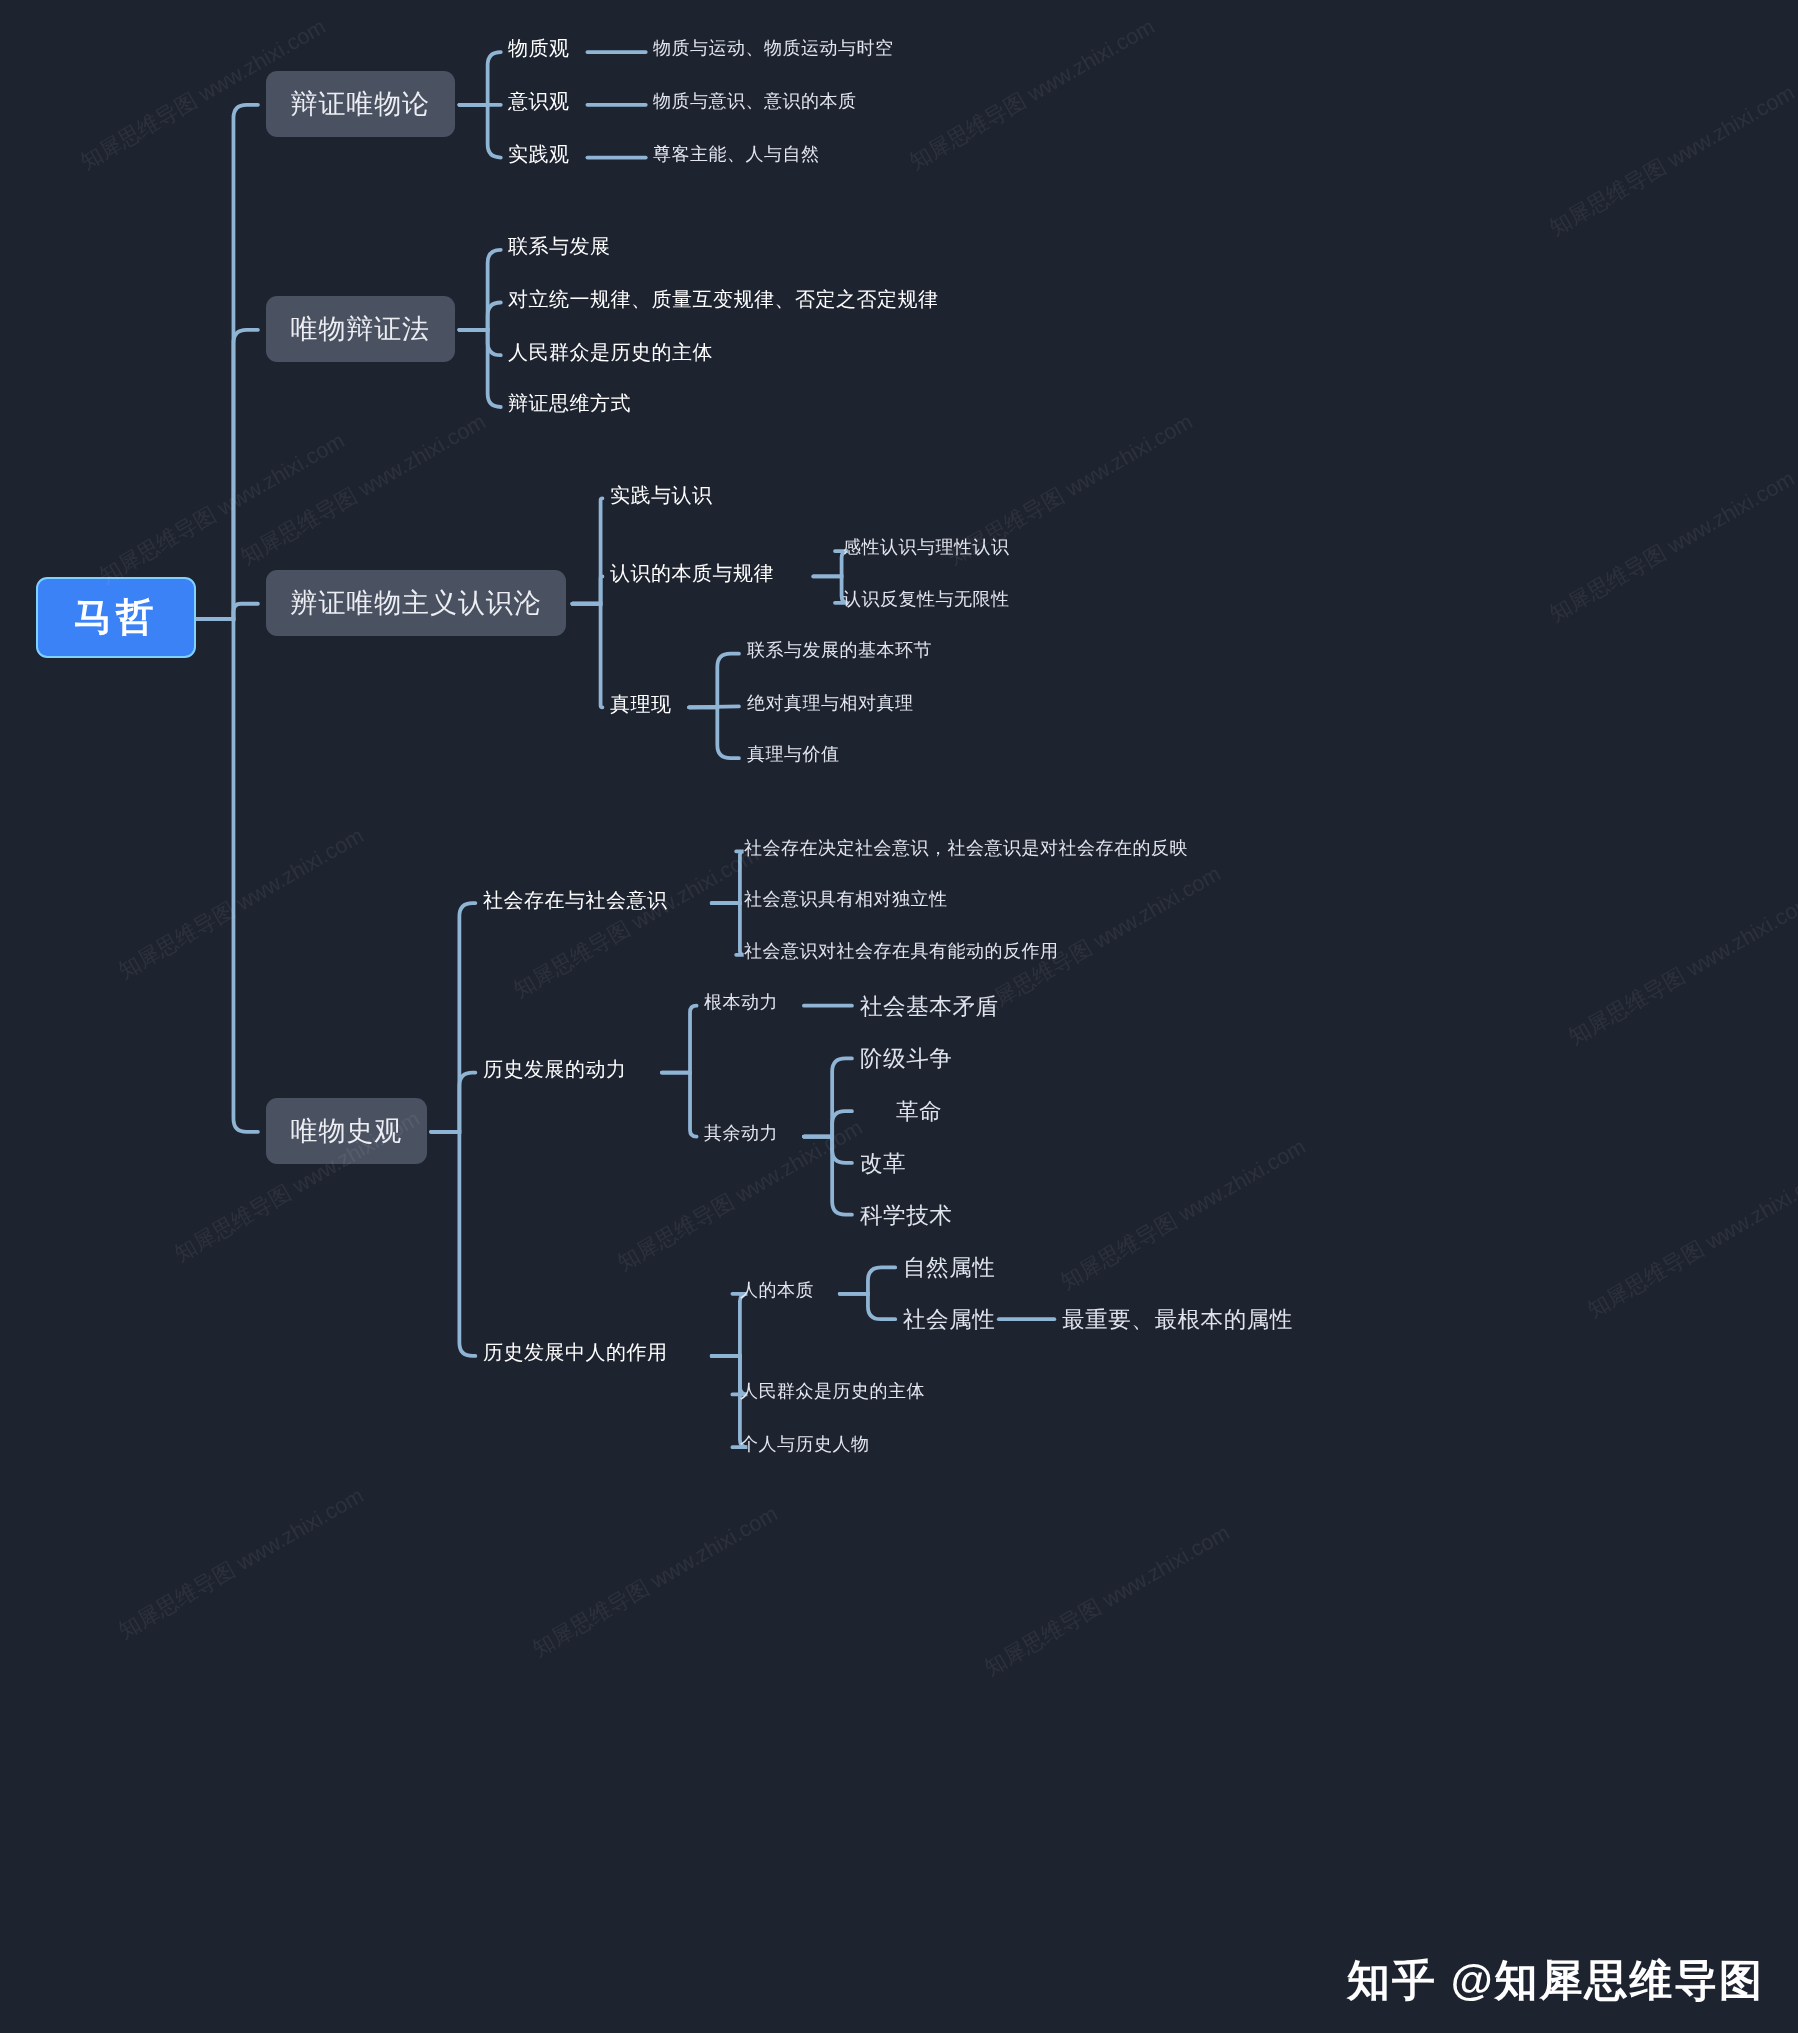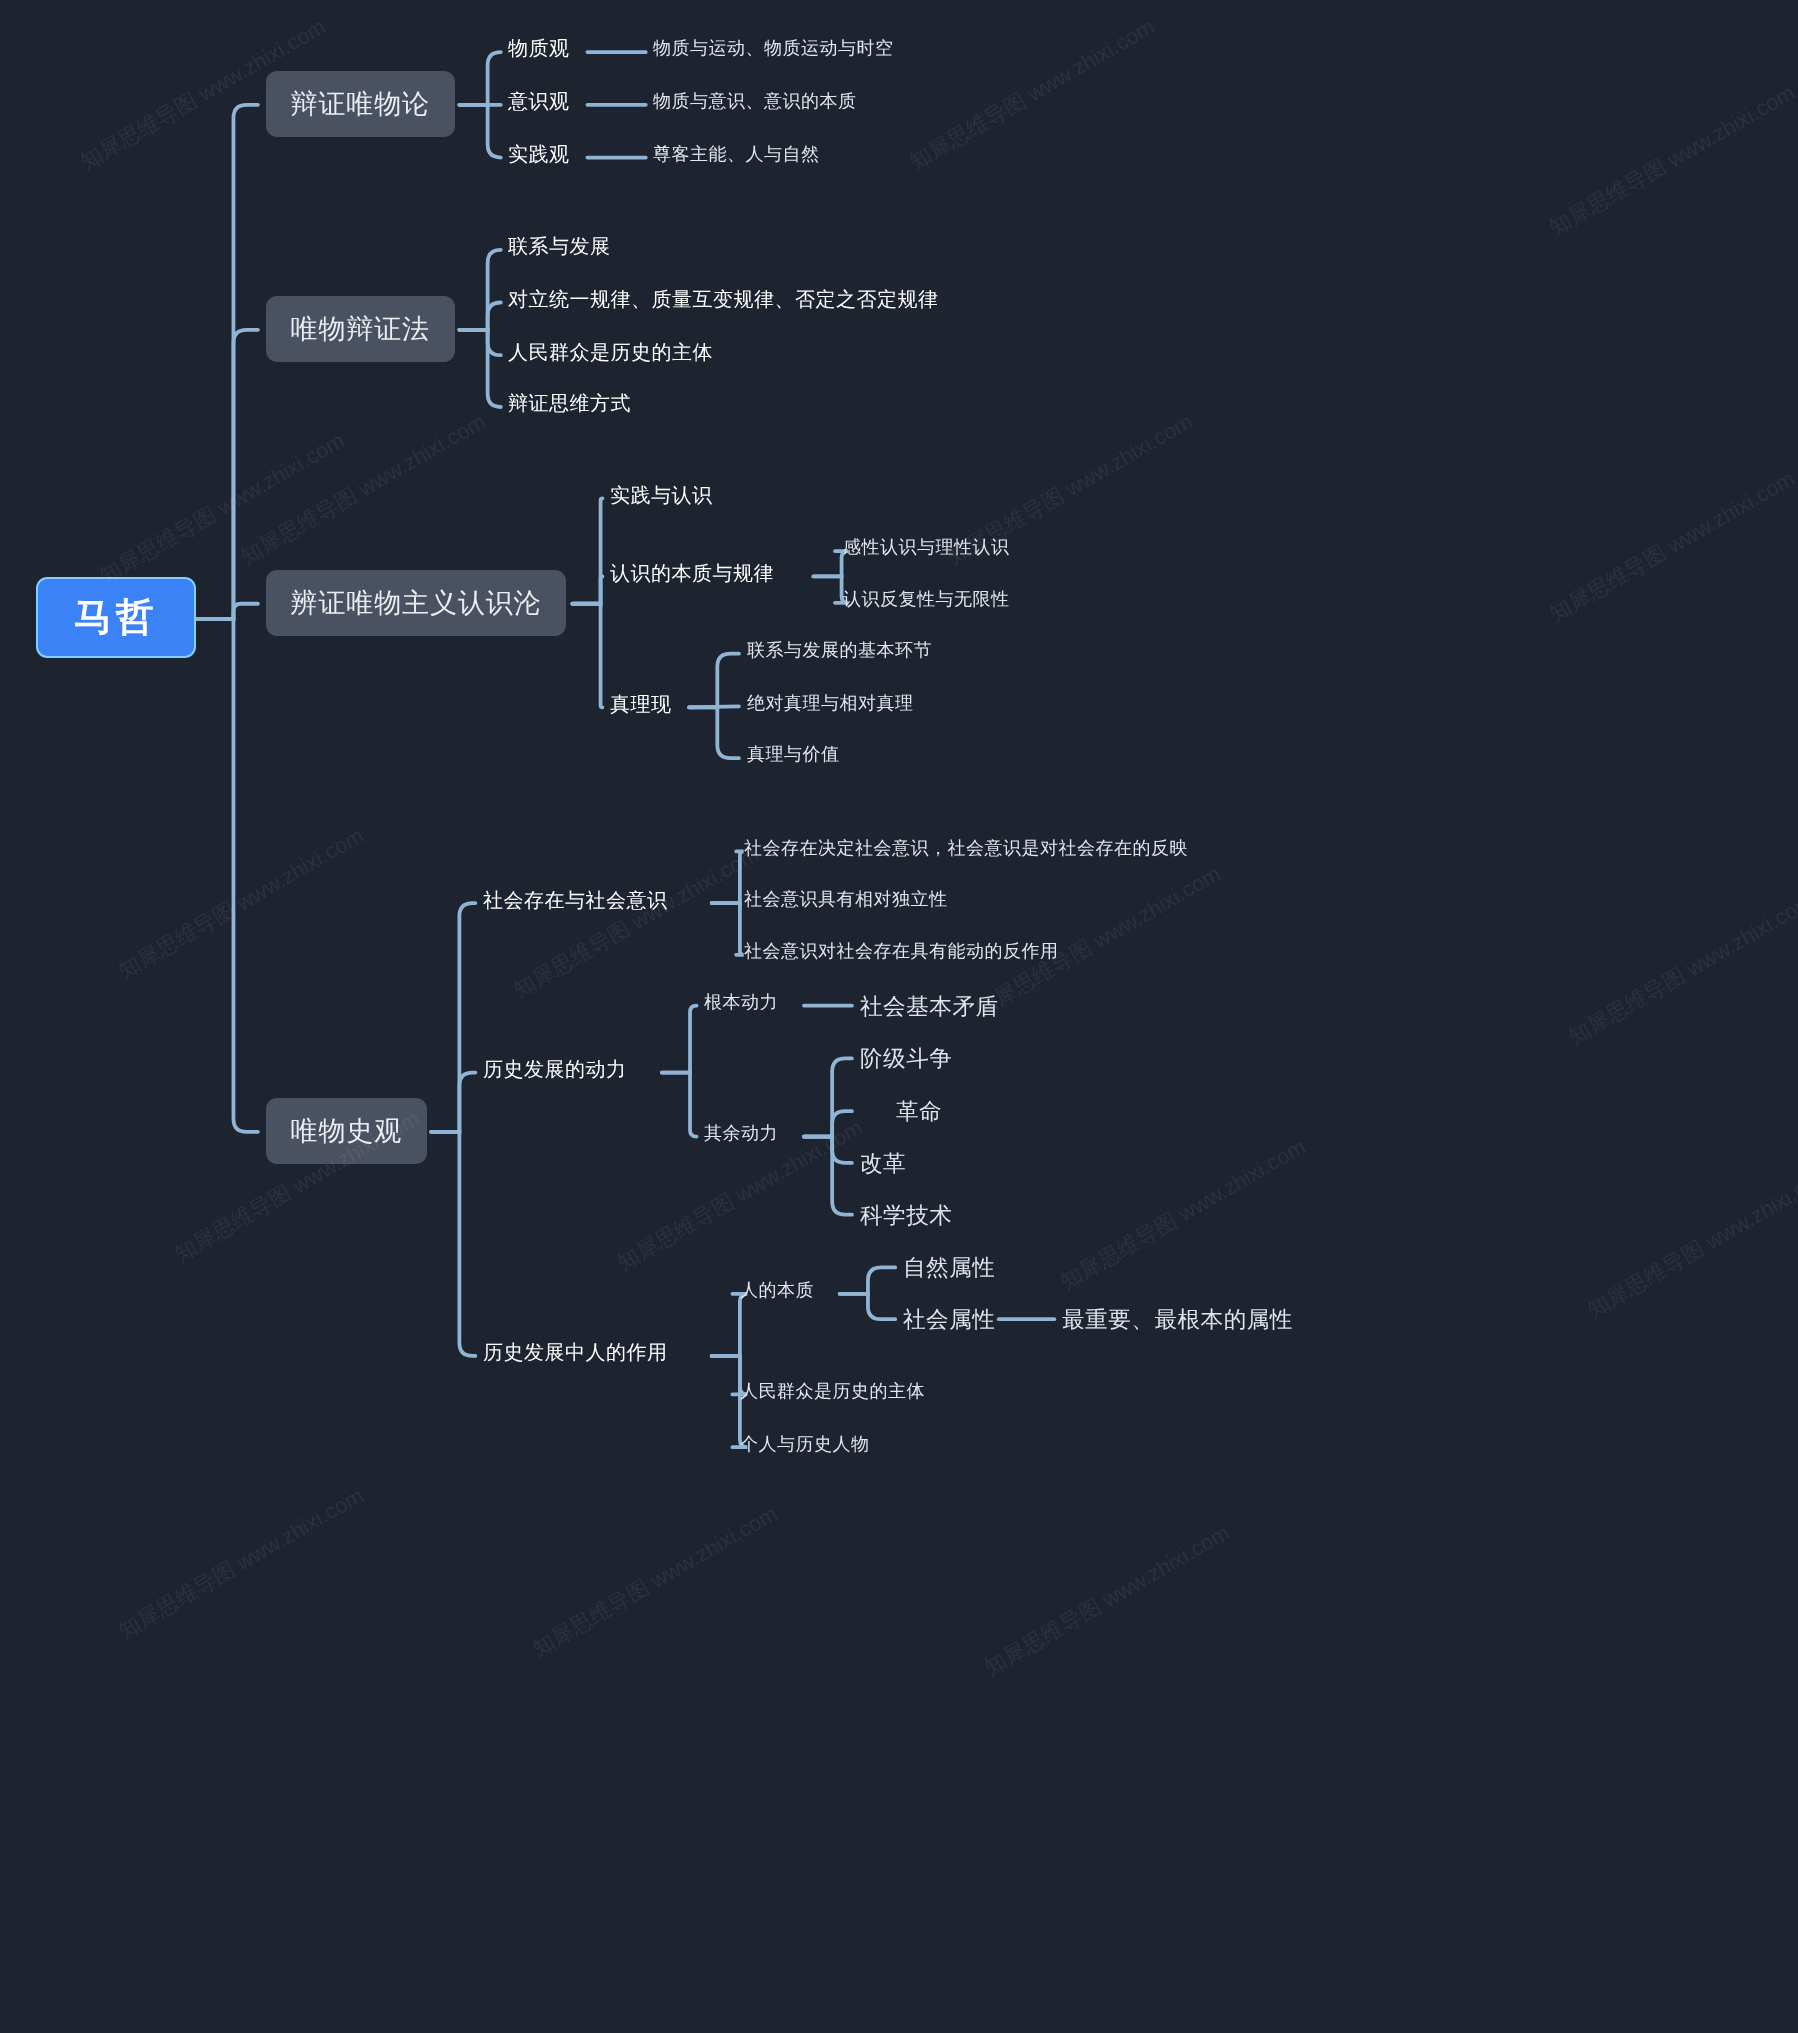--- a/index.html
+++ b/index.html
@@ -165,14 +165,15 @@
       <div class="wm" style="left: 970px; top: 998px;">知犀思维导图 www.zhixi.com</div>
       <div class="wm" style="left: 1563px; top: 1026px;">知犀思维导图 www.zhixi.com</div>
       <div class="wm" style="left: 169px; top: 1243px;">知犀思维导图 www.zhixi.com</div>
       <div class="wm" style="left: 612px; top: 1252px;">知犀思维导图 www.zhixi.com</div>
       <div class="wm" style="left: 1055px; top: 1271px;">知犀思维导图 www.zhixi.com</div>
       <div class="wm" style="left: 1582px; top: 1299px;">知犀思维导图 www.zhixi.com</div>
       <div class="wm" style="left: 113px; top: 1620px;">知犀思维导图 www.zhixi.com</div>
       <div class="wm" style="left: 527px; top: 1638px;">知犀思维导图 www.zhixi.com</div>
       <div class="wm" style="left: 979px; top: 1657px;">知犀思维导图 www.zhixi.com</div>
     </div>
+  <div class="logo">知乎 @知犀思维导图</div>
 </div>
 
 
 </body></html>

